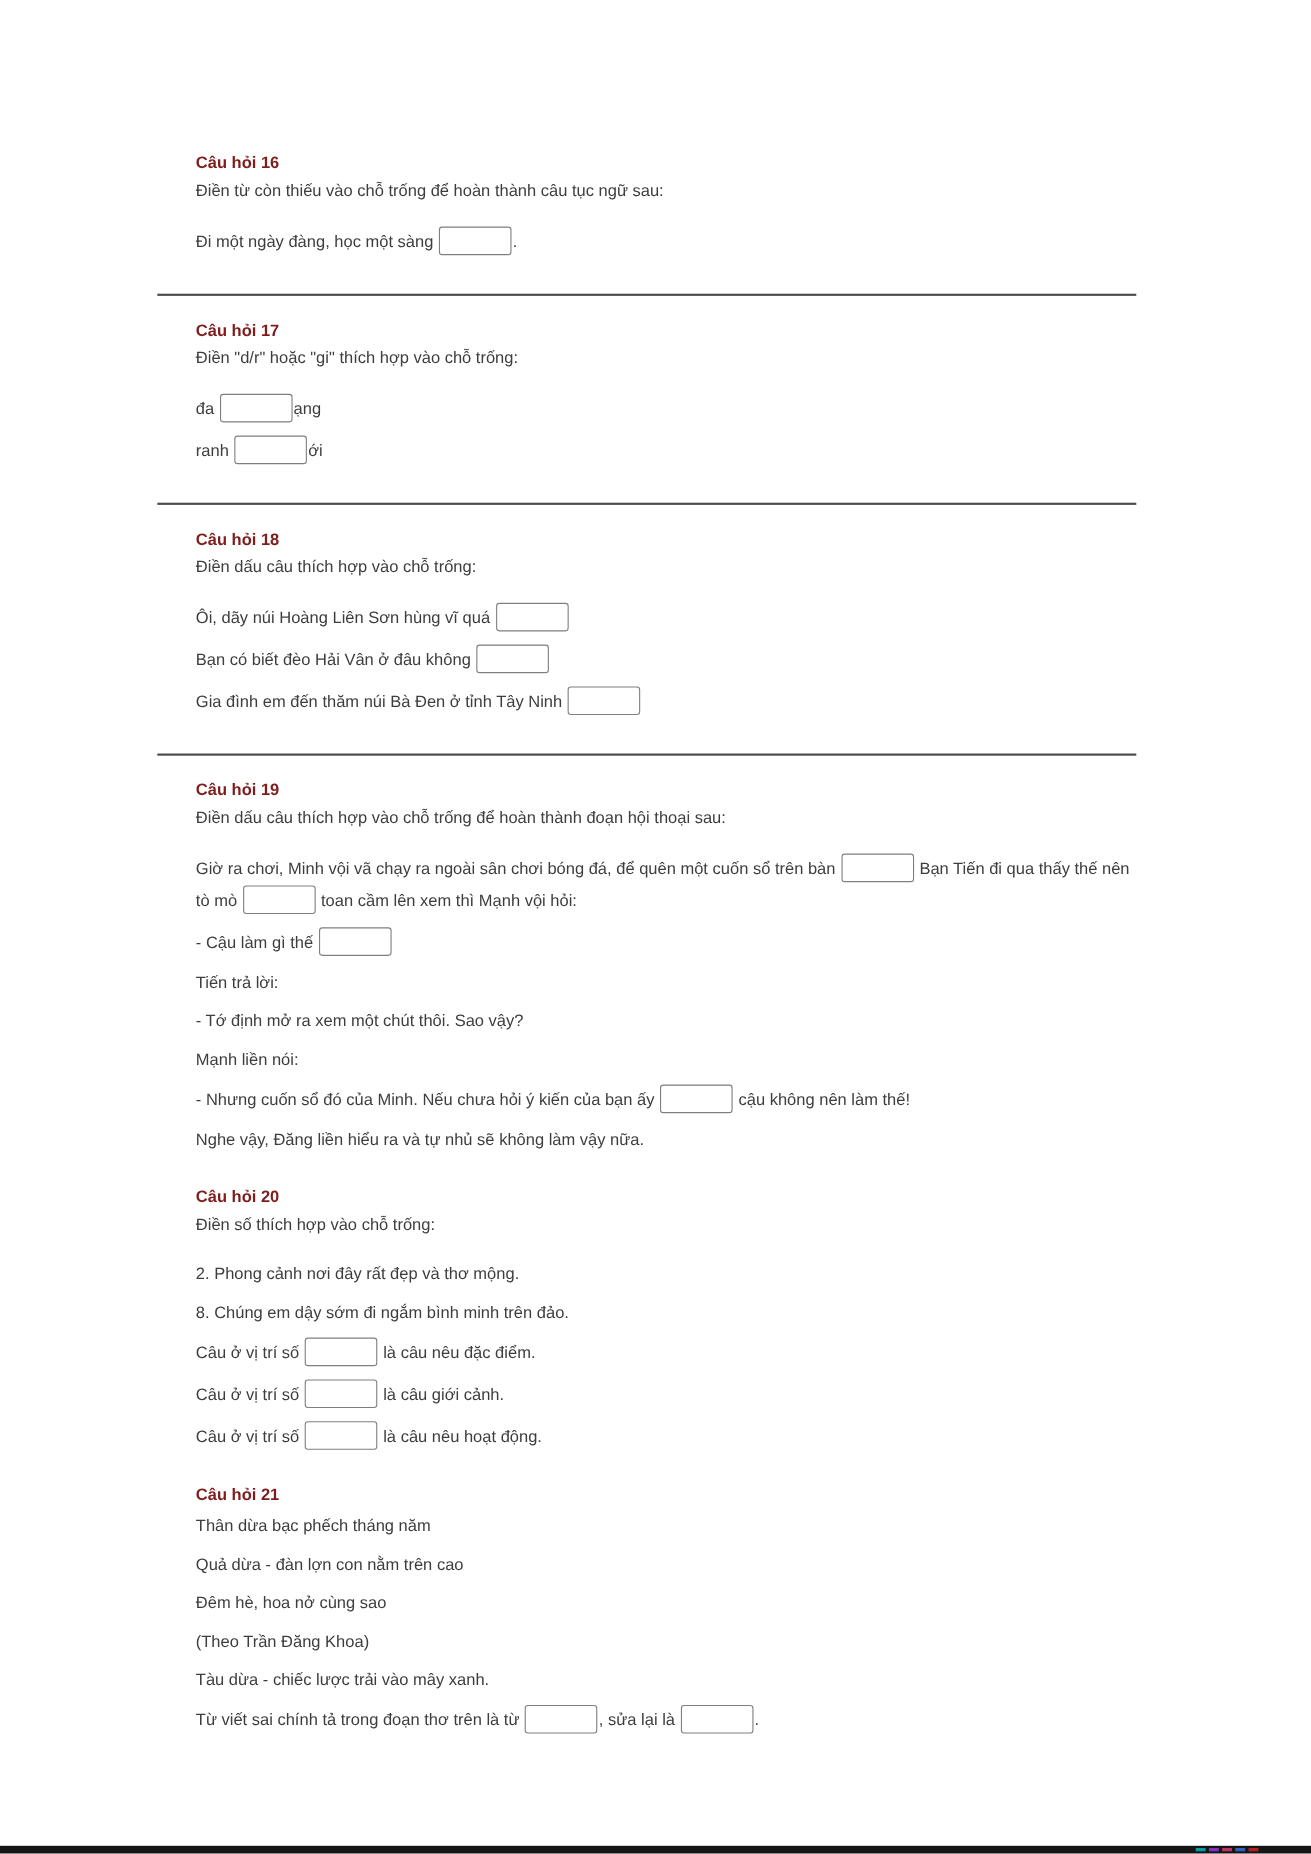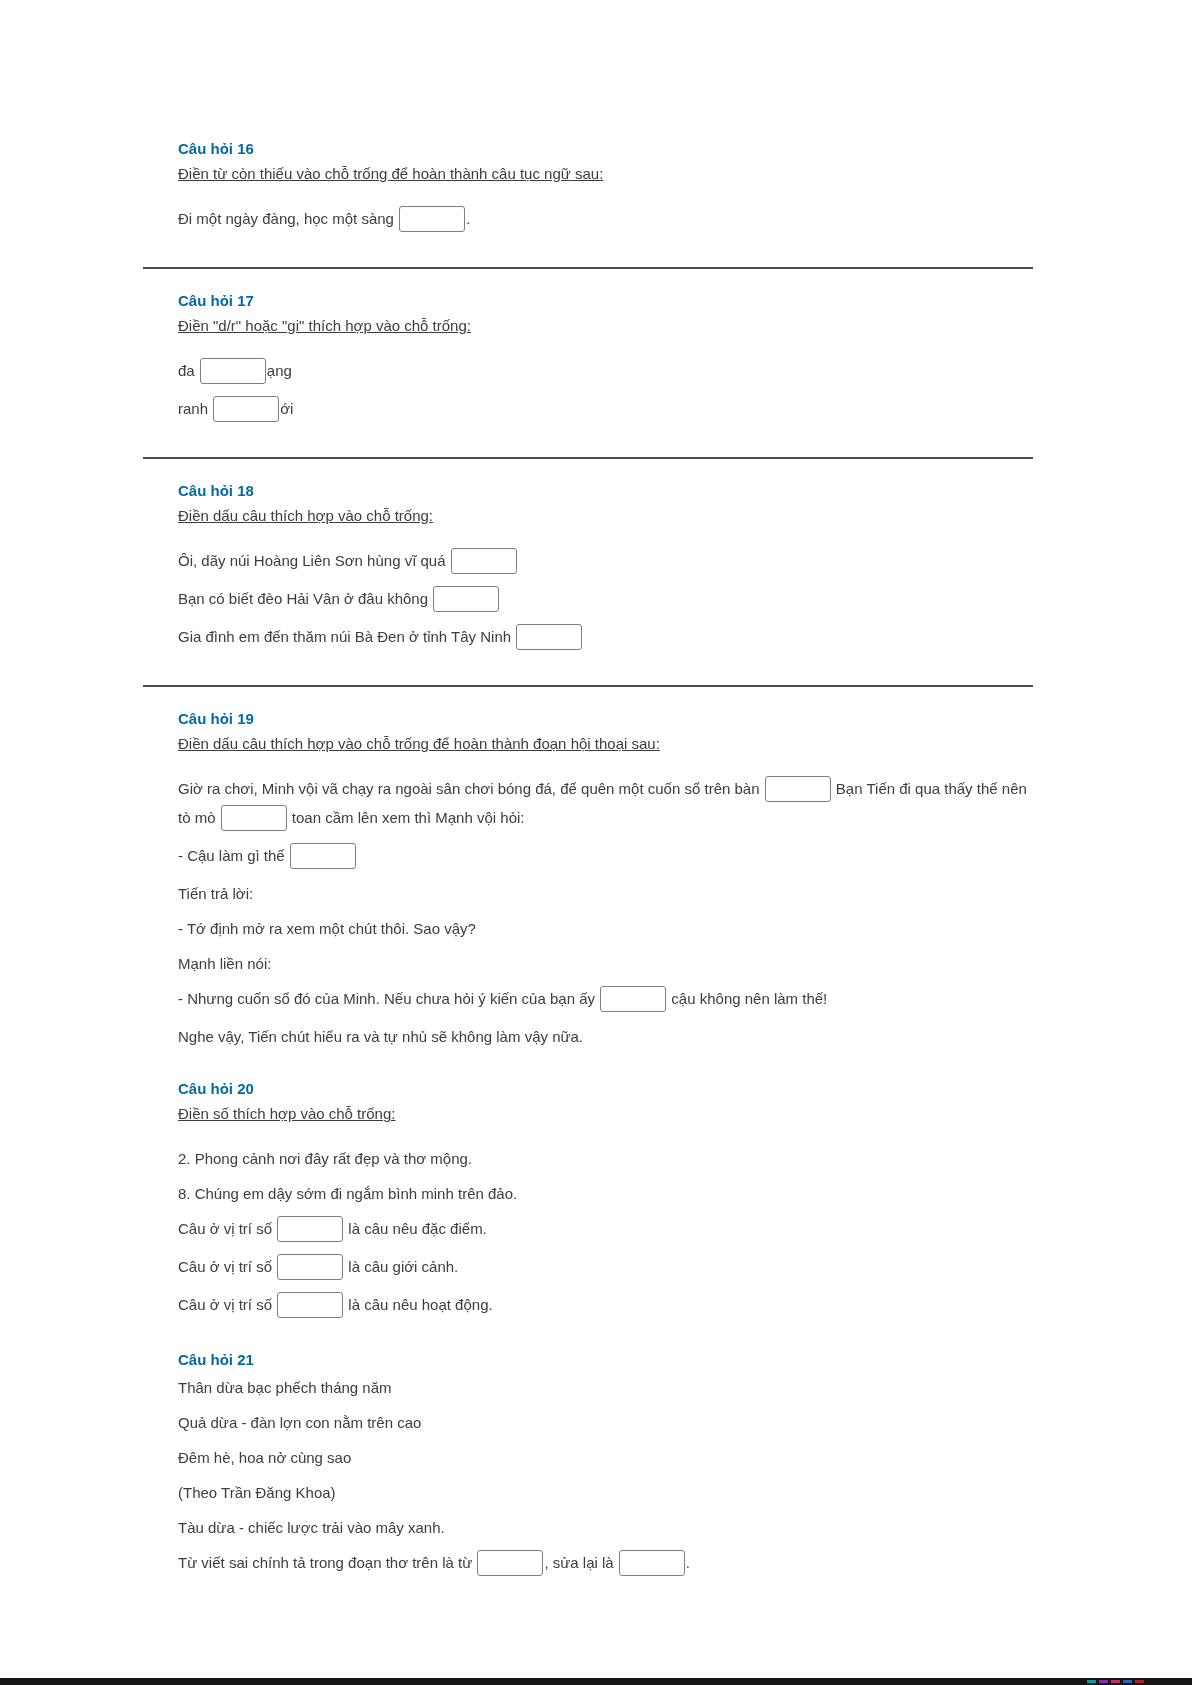--- a/index.html
+++ b/index.html
@@ -17,24 +17,24 @@
   }
   .content {
     position: absolute;
     top: 140px; left: 143px;
     width: 890px;
   }
   .question { padding-left: 35px; margin: 0 0 30px 0; }
   .q-title {
     font-size: 15px;
     font-weight: bold;
-    color: #0369a1;
+    color: #7f1d1d;
     margin: 0 0 7px 0;
   }
-  .q-prompt { margin: 0 0 22px 0; line-height: 20px; text-decoration: underline; }
+  .q-prompt { margin: 0 0 22px 0; line-height: 20px; }
   .line { margin: 0 0 9px 0; line-height: 26px; }
   .blank {
     display: inline-block;
     width: 66px; height: 26px;
     border: 1px solid #7f7f7f;
     border-radius: 3px;
     background: #ffffff;
     vertical-align: middle;
     margin: 0 1px 3px 1px;
     padding: 0 4px;
@@ -94,21 +94,21 @@
       <hr class="divider">
       <section class="question">
         <h3 class="q-title">Câu hỏi 19</h3>
         <p class="q-prompt">Điền dấu câu thích hợp vào chỗ trống để hoàn thành đoạn hội thoại sau:</p>
         <div class="line"><span>Giờ ra chơi, Minh vội vã chạy ra ngoài sân chơi bóng đá, để quên một cuốn sổ trên bàn </span><input type="text" class="blank" style=""><span> Bạn Tiến đi qua thấy thế nên tò mò </span><input type="text" class="blank" style=""><span> toan cầm lên xem thì Mạnh vội hỏi:</span></div>
         <div class="line"><span>- Cậu làm gì thế </span><input type="text" class="blank" style=""></div>
         <div class="line"><span>Tiến trả lời:</span></div>
         <div class="line"><span>- Tớ định mở ra xem một chút thôi. Sao vậy?</span></div>
         <div class="line"><span>Mạnh liền nói:</span></div>
         <div class="line"><span>- Nhưng cuốn sổ đó của Minh. Nếu chưa hỏi ý kiến của bạn ấy </span><input type="text" class="blank" style=""><span> cậu không nên làm thế!</span></div>
-        <div class="line"><span>Nghe vậy, Tiến chút hiểu ra và tự nhủ sẽ không làm vậy nữa.</span></div>
+        <div class="line"><span>Nghe vậy, Đăng liền hiểu ra và tự nhủ sẽ không làm vậy nữa.</span></div>
       </section>
       <section class="question">
         <h3 class="q-title">Câu hỏi 20</h3>
         <p class="q-prompt">Điền số thích hợp vào chỗ trống:</p>
         <div class="line"><span>2. Phong cảnh nơi đây rất đẹp và thơ mộng.</span></div>
         <div class="line"><span>8. Chúng em dậy sớm đi ngắm bình minh trên đảo.</span></div>
         <div class="line"><span>Câu ở vị trí số </span><input type="text" class="blank" style=""><span> là câu nêu đặc điểm.</span></div>
         <div class="line"><span>Câu ở vị trí số </span><input type="text" class="blank" style=""><span> là câu giới cảnh.</span></div>
         <div class="line"><span>Câu ở vị trí số </span><input type="text" class="blank" style=""><span> là câu nêu hoạt động.</span></div>
       </section>

